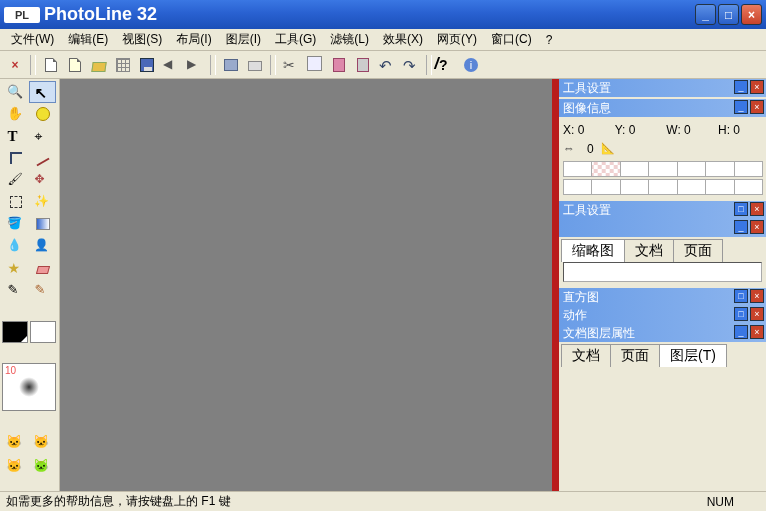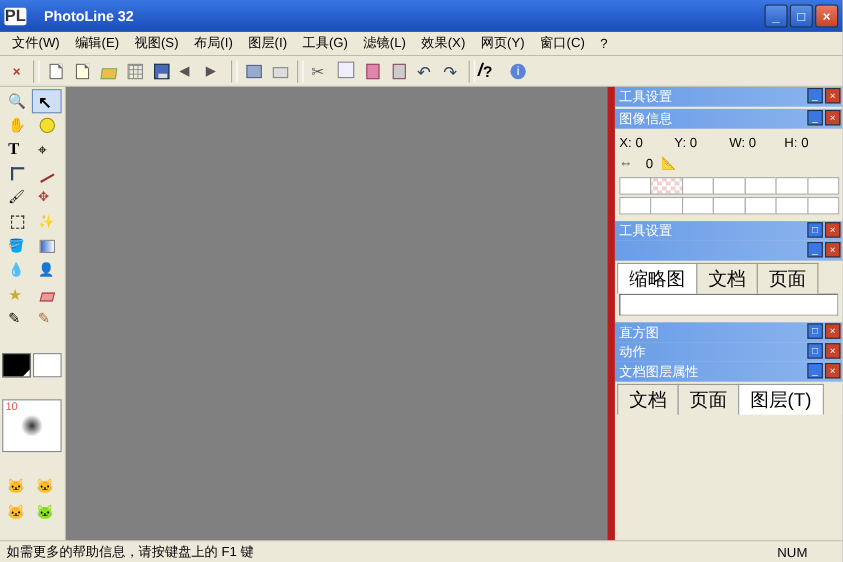--- a/index.html
+++ b/index.html
@@ -1,20 +1,20 @@
 <!DOCTYPE html>
 <html><head>
 <meta charset="utf-8">
 <style>
 * { margin: 0; padding: 0; box-sizing: border-box; font-family: "SimSun", "宋体", sans-serif; font-size: 12px; }
 body { width: 766px; height: 511px; background: #ece9d8; overflow: hidden; }
 
 .titlebar { height: 29px; background: linear-gradient(to bottom, #3a77e3 0%, #2961d1 45%, #1b4fb8 100%); display: flex; align-items: center; padding-left: 4px; color: #fff; font-weight: bold; position: relative; }
-.titlebar .app-icon { width: 20px; height: 16px; background: #fff; border-radius: 2px; margin-right: 4px; display: flex; align-items: center; justify-content: center; font-size: 15px; color: #333; }
-.titlebar .title { font-size: 13px; margin-left: 12px; }
+.titlebar .app-icon { width: 36px; height: 16px; background: #fff; border-radius: 2px; margin-right: 4px; display: flex; align-items: center; justify-content: center; font-size: 11px; color: #333; }
+.titlebar .title { font-size: 18px; }
 .titlebar .win-controls { position: absolute; right: 4px; top: 4px; display: flex; gap: 2px; }
 .titlebar .win-controls .wbtn { width: 21px; height: 21px; border: 1px solid #234; border-radius: 3px; color: #fff; display: flex; align-items: center; justify-content: center; font-weight: bold; font-size: 12px; }
 .wbtn.min, .wbtn.max { background: linear-gradient(#5b8fe6, #2a60c8); }
 .wbtn.close { background: linear-gradient(#e97a5e, #c8432b); }
 
 .menubar { height: 22px; background: #ece9d8; display: flex; align-items: center; padding: 0 4px; border-bottom: 1px solid #c0bbaa; }
 .menubar .menu-item { padding: 2px 7px; cursor: default; }
 
 .toolbar { height: 28px; background: #ece9d8; border-bottom: 1px solid #c0bbaa; display: flex; align-items: center; padding: 0 4px; gap: 2px; }
 .toolbar .sep { width: 6px; height: 20px; border-left: 1px solid #aaa; border-right: 1px solid #fff; margin: 0 2px; }
@@ -38,29 +38,29 @@
 .canvas-area { flex: 1; background: #808080; }
 
 .panels { width: 214px; background: #ece9d8; border-left: 7px solid #b91c1c; display: flex; flex-direction: column; gap: 2px; padding: 0; overflow: hidden; }
 .panel-titlebar { height: 18px; background: linear-gradient(to right, #6a9de7, #8db5ee); color: #fff; display: flex; align-items: center; padding: 0 4px; font-size: 11px; position: relative; }
 .panel-titlebar .pbtns { position: absolute; right: 2px; top: 1px; display: flex; gap: 2px; }
 .panel-titlebar .pbtn { width: 14px; height: 14px; background: #3a77e3; border: 1px solid #234; color: #fff; font-size: 9px; display: flex; align-items: center; justify-content: center; }
 .panel-titlebar .pbtn.x { background: #c8432b; }
 .panel-body { background: #ece9d8; }
 .panel-body.no-settings { height: 140px; display: flex; justify-content: center; padding-top: 8px; color: #888; }
 .panel-body.info { padding: 4px; }
-.info-row { display: flex; gap: 6px; padding: 2px 0; font-size: 11px; }
+.info-row { display: flex; gap: 6px; padding: 2px 0; font-size: 11px; justify-content: space-between; }
 .info-row span.lab { width: 44px; }
 .info-cells { display: flex; margin-top: 2px; }
 .info-cells .cell { flex: 1; height: 16px; border: 1px solid #aaa; background: #fff; margin-right: -1px; }
 .info-cells .cell.pat { background: repeating-conic-gradient(#f0d0d0 0% 25%, #fff 0% 50%) 50% / 8px 8px; }
 .info-arrow-row { display: flex; align-items: center; gap: 8px; padding: 2px 0; }
 
 .panel-tabs { display: flex; background: #ece9d8; padding: 2px 2px 0; gap: 0; }
-.panel-tabs .tab { padding: 2px 10px; border: 1px solid #999; border-bottom: none; background: #ece9d8; margin-right: -1px; font-size: 17px; }
+.panel-tabs .tab { padding: 2px 10px; border: 1px solid #999; border-bottom: none; background: #ece9d8; margin-right: -1px; font-size: 14px; }
 .panel-tabs .tab.active { background: #fff; }
 .panel-field { margin: 0 4px 4px; height: 20px; background: #fff; border: 1px inset #aaa; }
 
 .statusbar { height: 20px; background: #ece9d8; border-top: 1px solid #c0bbaa; display: flex; align-items: center; padding: 0 6px; font-size: 11px; }
 .statusbar .num { position: absolute; right: 32px; }
 
 
 .ic { width: 16px; height: 16px; display: inline-block; position: relative; }
 .ic-new { border: 1px solid #666; background: #fff; width: 12px; height: 14px; }
 .ic-new::after { content: ''; position: absolute; right: -1px; top: -1px; border-top: 4px solid #ece9d8; border-left: 4px solid #666; }

